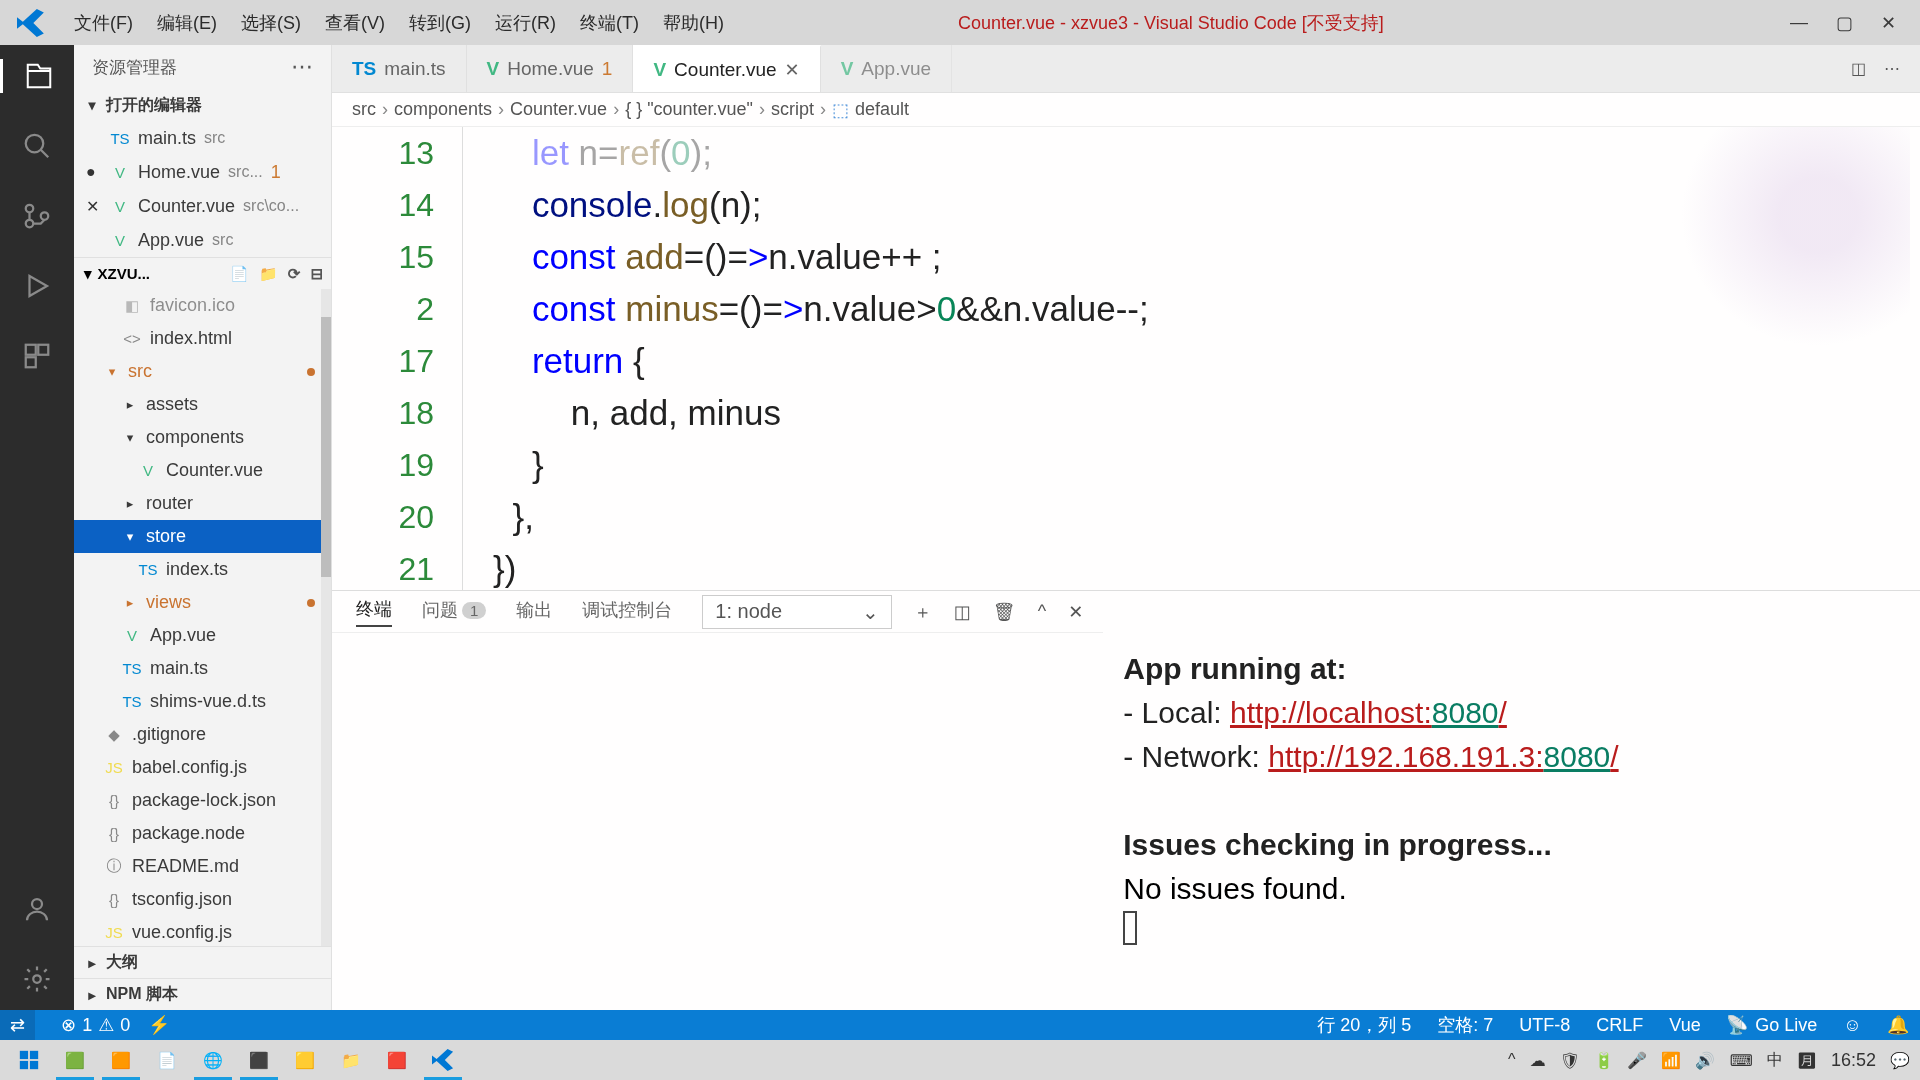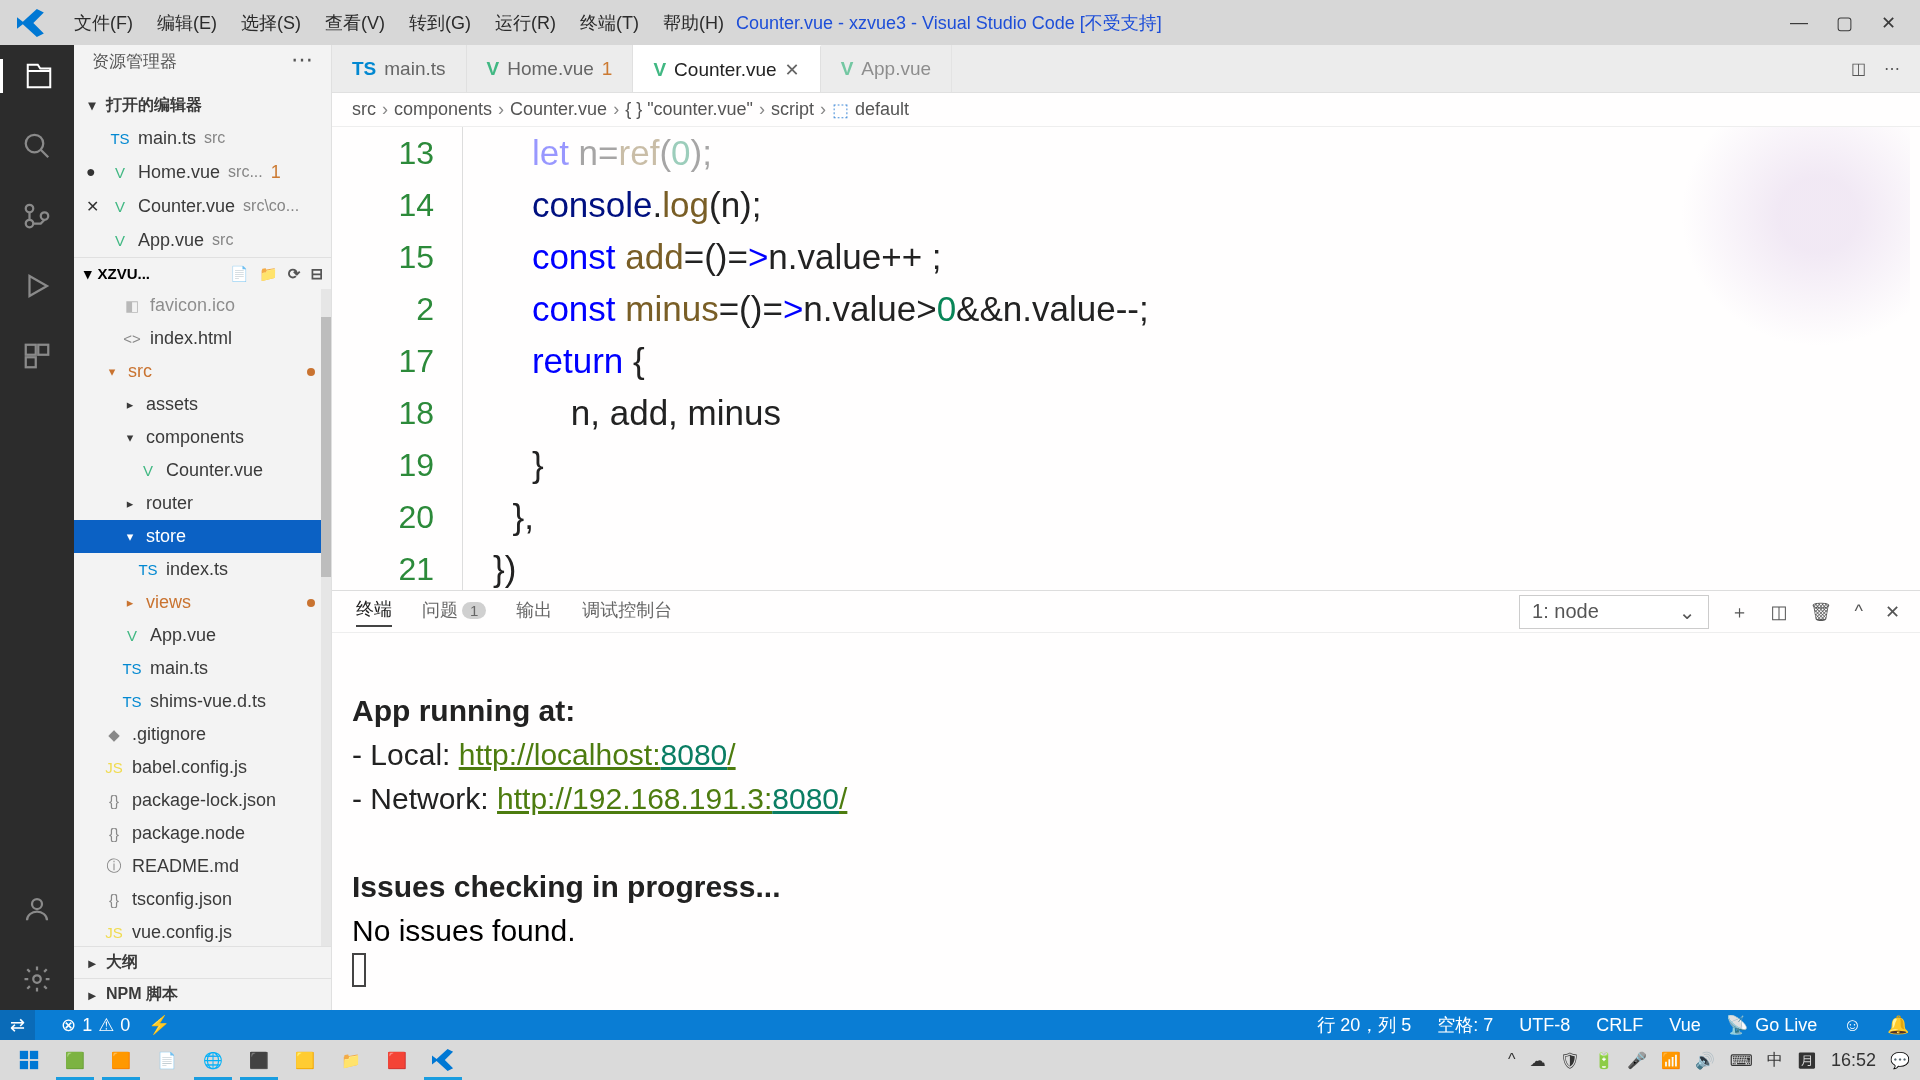--- a/index.html
+++ b/index.html
@@ -3,36 +3,36 @@
 <meta charset="utf-8">
 <style>
 *{margin:0;padding:0;box-sizing:border-box;font-family:"Segoe UI","Microsoft YaHei",sans-serif;user-select:none}
 html,body{width:1920px;height:1080px;overflow:hidden;background:#fff}
 .root{width:1920px;height:1080px;display:flex;flex-direction:column}
 
 
 .menubar{height:45px;background:#d7d7d7;display:flex;align-items:center;font-size:18px;color:#2b2b2b}
 .menubar .logo{width:34px;height:34px;margin:0 14px;display:flex;align-items:center;justify-content:center}
 .menubar .menu-item{padding:0 12px;cursor:pointer}
-.menubar .title{flex:1;color:#1d4ed8;font-size:18px;margin-right:160px}
+.menubar .title{flex:1;text-align:center;color:#b91c1c;font-size:18px;margin-right:160px}
 .menubar .win-controls{display:flex;gap:28px;padding:0 24px;color:#3b3b3b}
 .menubar .win-controls span{cursor:pointer;font-size:18px}
 
 
 .body{flex:1;display:flex;min-height:0}
 
 
 .activitybar{width:74px;background:#2c2c2c;display:flex;flex-direction:column;align-items:center;padding-top:14px;gap:36px;color:#8a8a8a}
 .activitybar .ab-icon{width:34px;height:34px;display:flex;align-items:center;justify-content:center;cursor:pointer}
 .activitybar .ab-icon.active{color:#fff;border-left:3px solid #fff;width:74px}
 .activitybar .ab-bottom{margin-top:auto;margin-bottom:14px;display:flex;flex-direction:column;gap:36px;align-items:center}
 
 
 .sidebar{width:258px;background:#f3f3f3;display:flex;flex-direction:column;border-right:1px solid #e0e0e0;position:relative}
-.sidebar-head{height:44px;display:flex;align-items:flex-end;padding:16px 18px;font-size:17px;color:#555}
+.sidebar-head{height:44px;display:flex;align-items:center;padding:16px 18px;font-size:17px;color:#555}
 .sidebar-head .dots{margin-left:auto;font-size:22px;color:#555;cursor:pointer}
 .section-title{height:32px;display:flex;align-items:center;padding-left:10px;font-size:16px;font-weight:700;color:#3a3a3a;gap:6px;cursor:pointer}
 .section-title .chev{font-size:14px;width:16px;text-align:center}
 .editor-item{height:34px;display:flex;align-items:center;padding-left:36px;font-size:18px;color:#3a3a3a;gap:8px;cursor:pointer;position:relative}
 .editor-item .close{position:absolute;left:12px;color:#333;font-size:16px}
 .editor-item .badge{color:#cc7a32}
 .editor-item .subpath{color:#858585;font-size:16px}
 .folder-head{height:32px;display:flex;align-items:center;padding-left:10px;font-weight:700;font-size:15px;gap:6px;cursor:pointer;border-top:1px solid #e0e0e0}
 .folder-head .actions{margin-left:auto;display:flex;gap:10px;padding-right:8px;color:#555}
 .tree{flex:1;overflow:hidden;position:relative}
@@ -58,29 +58,29 @@
 .breadcrumb .sep{color:#888}
 .editor{flex:1;display:flex;position:relative;font-family:Consolas,monospace;font-size:35px;line-height:52px;background:#fffefe;overflow:hidden}
 .gutter{width:130px;text-align:right;color:#6a9955;padding-right:28px;padding-top:0;font-size:32px;line-height:52px;position:relative}
 .gutter .ln{height:52px;color:#2c8a3a}
 .code{flex:1;border-left:1px solid #ddd;padding-left:30px;white-space:pre;color:#222;overflow:hidden}
 .kw{color:#0000ff}
 .nm{color:#098658}
 .fn{color:#795e26}
 .pr{color:#001080}
 .editor .decor{position:absolute;right:10px;top:0;width:230px;height:220px;opacity:.25;background:radial-gradient(ellipse at 60% 40%, #c8a9d8 0%, #c8a9d8 20%, transparent 70%)}
-.panel{height:420px;border-top:1px solid #ddd;display:flex;flex-direction:column}
+.panel{height:420px;border-top:1px solid #ddd;display:flex;flex-direction:row}
 .panel-tabs{height:42px;display:flex;align-items:center;padding-left:24px;gap:30px;font-size:18px;color:#666;border-bottom:1px solid #eee}
 .ptab{cursor:pointer;position:relative;padding-bottom:4px}
 .ptab.active{color:#222;border-bottom:2px solid #444}
 .pbadge{background:#d0d0d0;border-radius:10px;padding:0 8px;font-size:15px;margin-left:4px}
 .panel-actions{margin-left:auto;display:flex;align-items:center;gap:22px;padding-right:20px;color:#555}
 .panel-select{border:1px solid #ccc;padding:4px 12px;font-size:20px;background:#fff;display:flex;align-items:center;gap:80px;cursor:pointer}
 .terminal{flex:1;padding:12px 20px;font-family:Consolas,monospace;font-size:30px;line-height:44px;color:#222;overflow:hidden}
-.terminal .url{color:#4d7c0f;text-decoration:underline}
+.terminal .url{color:#b91c1c;text-decoration:underline}
 .terminal .port{color:#0a7d63;text-decoration:underline}
 .terminal .green{color:#000000}
 .terminal .bold{font-weight:700}
 .terminal .cursor{display:inline-block;width:14px;height:34px;border:2px solid #444}
 
 
 .statusbar{height:30px;background:#0a7dd4;color:#fff;display:flex;align-items:center;font-size:18px;padding:0 10px;gap:18px}
 .statusbar .sb-item{display:flex;align-items:center;gap:6px;cursor:pointer}
 .statusbar .remote{background:#0a6bb8;padding:0 10px;height:30px;display:flex;align-items:center;margin-left:-10px;margin-right:8px}
 .statusbar .right{margin-left:auto;display:flex;gap:26px;align-items:center}

